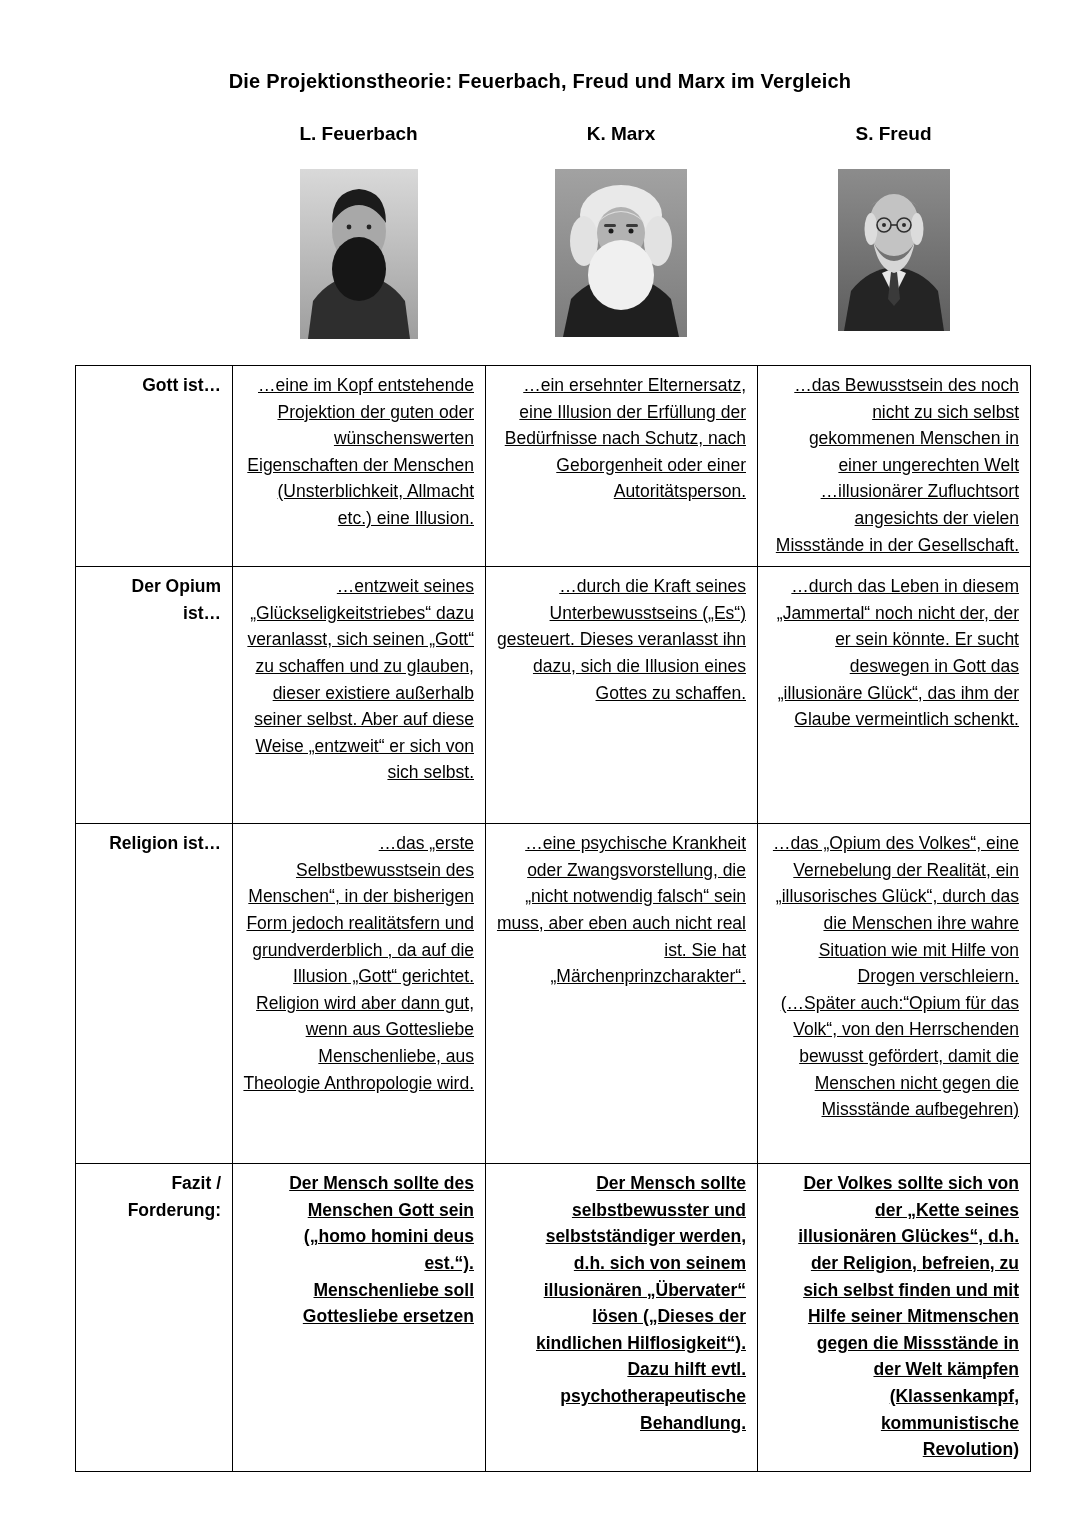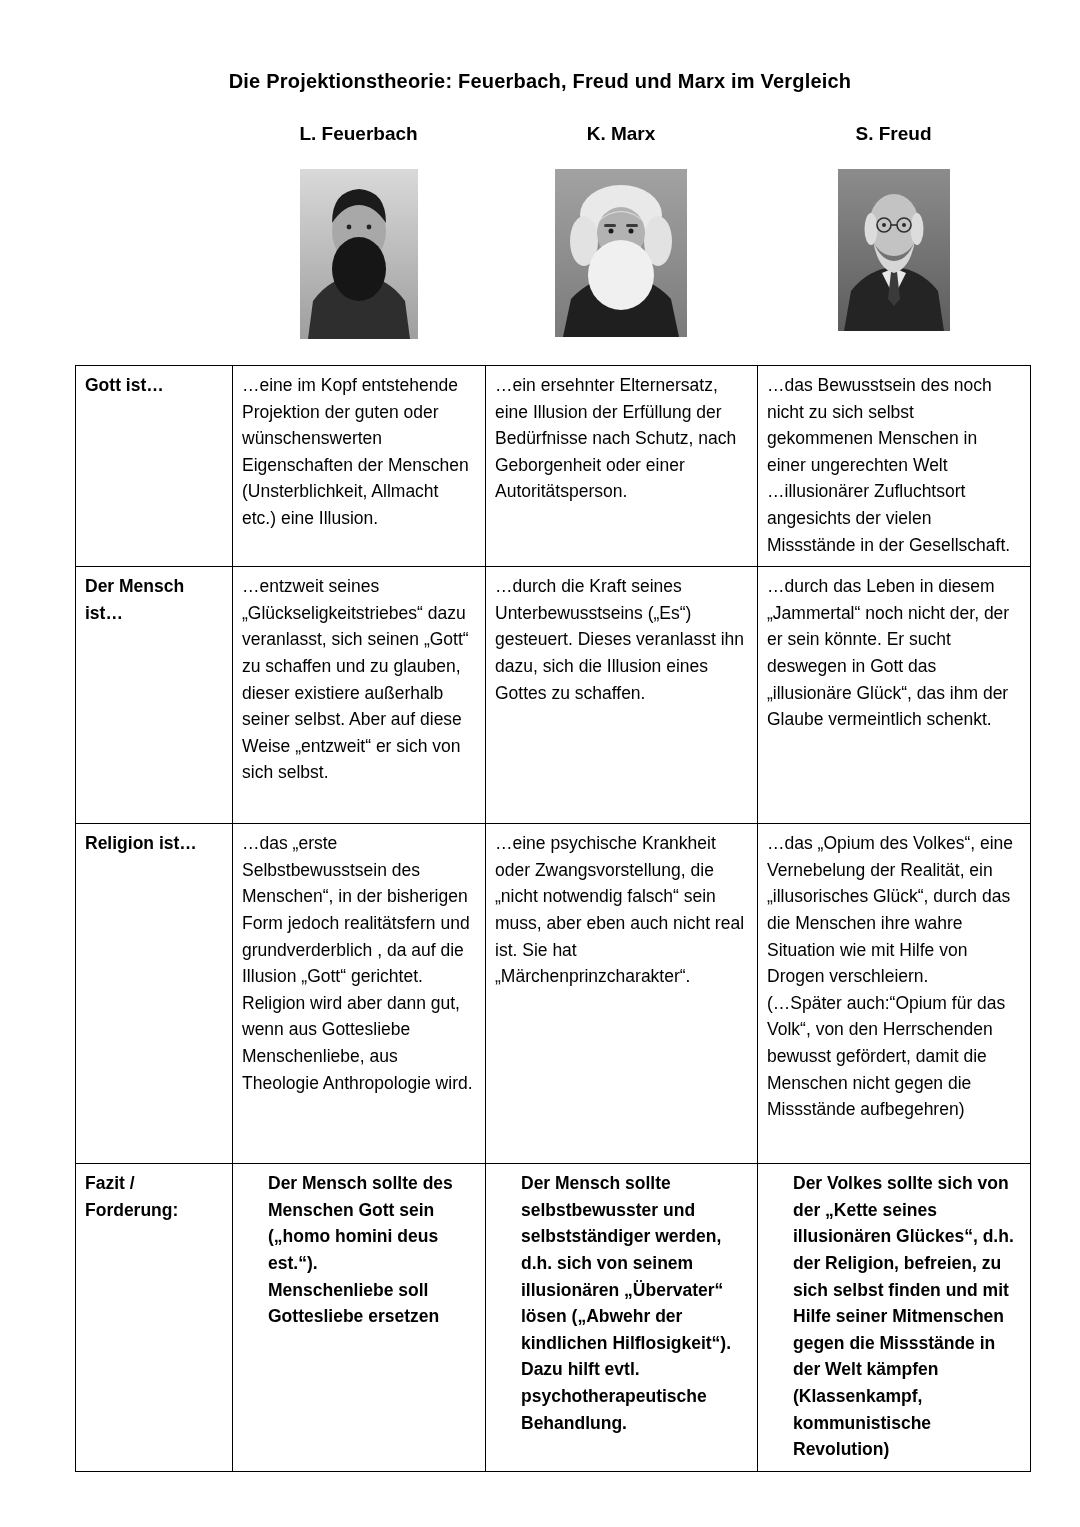--- a/index.html
+++ b/index.html
@@ -53,26 +53,26 @@
     width: 955px;
     border-collapse: collapse;
     table-layout: fixed;
   }
   .cmp-table th, .cmp-table td {
     border: 1.5px solid #000000;
     vertical-align: top;
     padding: 6px 11px 8px 9px;
     font-size: 17.5px;
     line-height: 1.52;
-    text-align: left;
+    text-align: right;
     white-space: pre-line;
     word-wrap: break-word;
   }
   .cmp-table th { font-weight: 700; }
-  .cmp-table td { font-weight: 400; }
+  .cmp-table td { font-weight: 400; text-decoration: underline; }
   .row-gott     { height: 194px; }
   .row-mensch   { height: 257px; }
   .row-religion { height: 340px; }
   .row-fazit    { height: 300px; }
   .row-fazit td { font-weight: 700; padding-left: 35px; }
 </style>
 </head>
 <body>
 
 <div class="page">
@@ -167,38 +167,38 @@
     </colgroup>
     <tbody>
       <tr class="row-gott">
         <th>Gott ist…</th>
         <td>…eine im Kopf entstehende Projektion der guten oder wünschenswerten Eigenschaften der Menschen (Unsterblichkeit, Allmacht etc.) eine Illusion.</td>
         <td>…ein ersehnter Elternersatz, eine Illusion der Erfüllung der Bedürfnisse nach Schutz, nach Geborgenheit oder einer Autoritätsperson.</td>
         <td>…das Bewusstsein des noch nicht zu sich selbst gekommenen Menschen in einer ungerechten Welt
 …illusionärer Zufluchtsort angesichts der vielen Missstände in der Gesellschaft.</td>
       </tr>
       <tr class="row-mensch">
-        <th>Der Mensch
+        <th>Der Opium
 ist…</th>
         <td>…entzweit seines „Glückseligkeitstriebes“ dazu veranlasst, sich seinen „Gott“ zu schaffen und zu glauben, dieser existiere außerhalb seiner selbst. Aber auf diese Weise „entzweit“ er sich von sich selbst.</td>
         <td>…durch die Kraft seines Unterbewusstseins („Es“) gesteuert. Dieses veranlasst ihn dazu, sich die Illusion eines Gottes zu schaffen.</td>
         <td>…durch das Leben in diesem „Jammertal“ noch nicht der, der er sein könnte. Er sucht deswegen in Gott das „illusionäre Glück“, das ihm der Glaube vermeintlich schenkt.</td>
       </tr>
       <tr class="row-religion">
         <th>Religion ist…</th>
         <td>…das „erste Selbstbewusstsein des Menschen“, in der bisherigen Form jedoch realitätsfern und grundverderblich , da auf die Illusion „Gott“ gerichtet.
 Religion wird aber dann gut, wenn aus Gottesliebe Menschenliebe, aus Theologie Anthropologie wird.</td>
         <td>…eine psychische Krankheit oder Zwangsvorstellung, die „nicht notwendig falsch“ sein muss, aber eben auch nicht real ist. Sie hat „Märchenprinzcharakter“.</td>
         <td>…das „Opium des Volkes“, eine Vernebelung der Realität, ein „illusorisches Glück“, durch das die Menschen ihre wahre Situation wie mit Hilfe von Drogen verschleiern.
 (…Später auch:“Opium für das Volk“, von den Herrschenden bewusst gefördert, damit die Menschen nicht gegen die Missstände aufbegehren)</td>
       </tr>
       <tr class="row-fazit">
         <th>Fazit /
 Forderung:</th>
         <td>Der Mensch sollte des Menschen Gott sein („homo homini deus est.“).
 Menschenliebe soll Gottesliebe ersetzen</td>
-        <td>Der Mensch sollte selbstbewusster und selbstständiger werden, d.h. sich von seinem illusionären „Übervater“ lösen („Abwehr der kindlichen Hilflosigkeit“). Dazu hilft evtl. psychotherapeutische Behandlung.</td>
+        <td>Der Mensch sollte selbstbewusster und selbstständiger werden, d.h. sich von seinem illusionären „Übervater“ lösen („Dieses der kindlichen Hilflosigkeit“). Dazu hilft evtl. psychotherapeutische Behandlung.</td>
         <td>Der Volkes sollte sich von der „Kette seines illusionären Glückes“, d.h. der Religion, befreien, zu sich selbst finden und mit Hilfe seiner Mitmenschen gegen die Missstände in der Welt kämpfen (Klassenkampf, kommunistische Revolution)</td>
       </tr>
     </tbody>
   </table>
 
 </div>
 
 </body></html>

